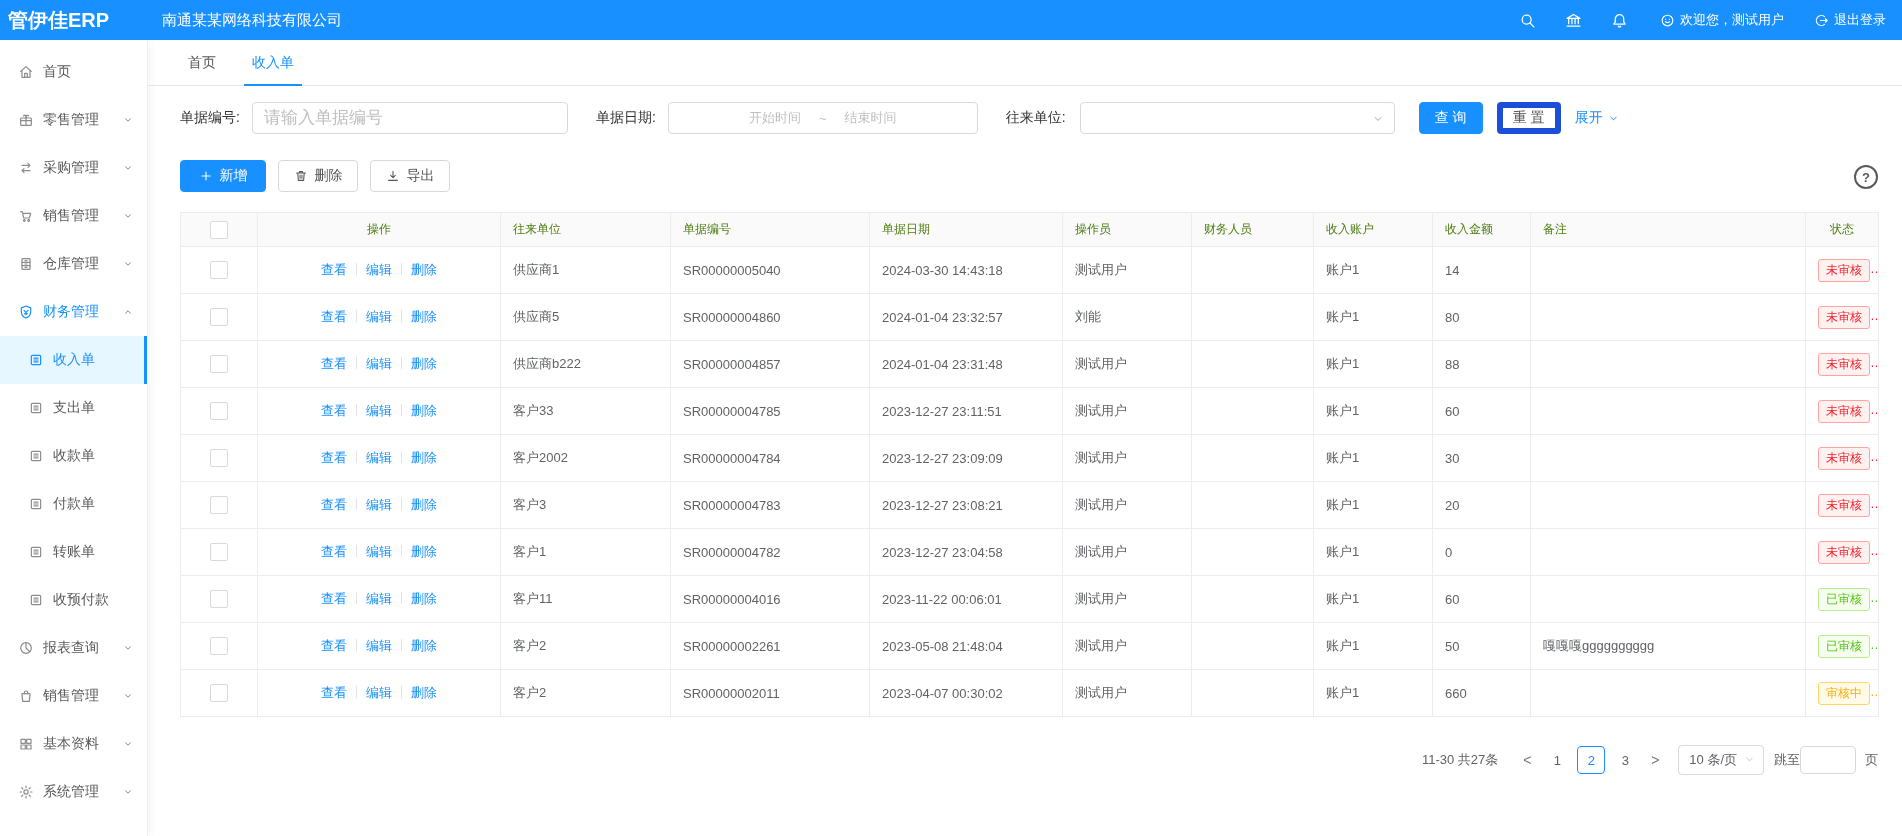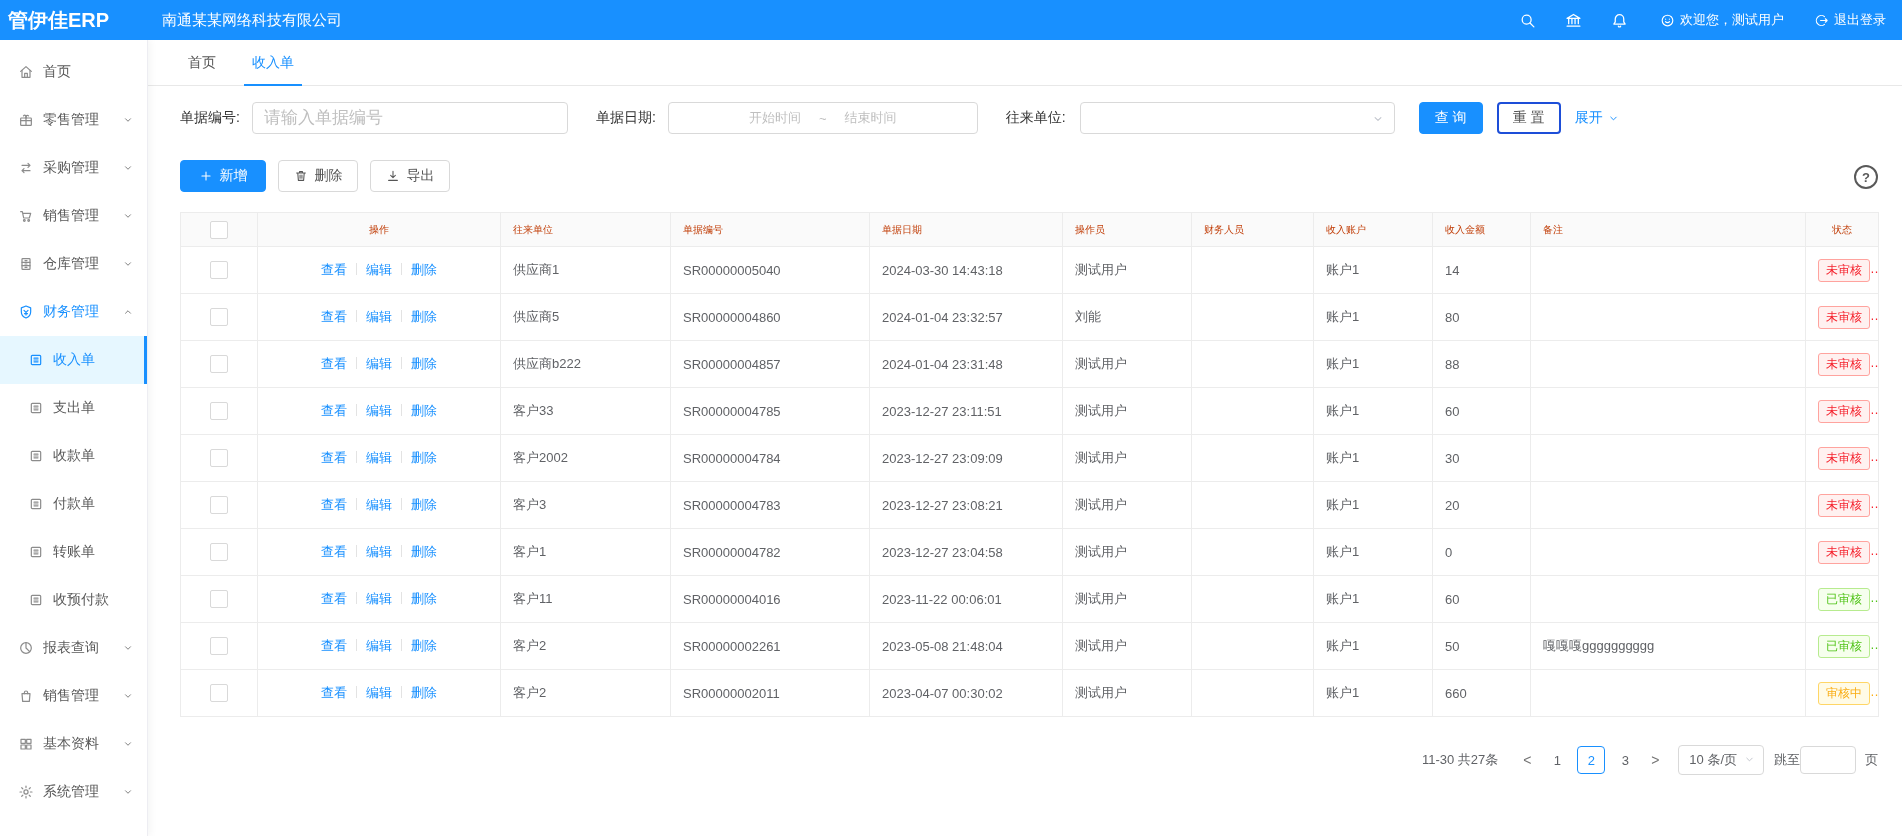--- a/index.html
+++ b/index.html
@@ -56,39 +56,39 @@
   .text-input::placeholder{color:#bfbfbf}
   .date-input{width:310px;height:32px;border:1px solid #d9d9d9;border-radius:4px;box-sizing:border-box;
               display:flex;align-items:center;justify-content:center;gap:18px;color:#bfbfbf;
               font-size:13px;margin-left:12px;margin-right:28px;cursor:pointer}
   .select-input{width:315px;height:32px;border:1px solid #d9d9d9;border-radius:4px;box-sizing:border-box;
                 position:relative;margin-left:14px;margin-right:24px;cursor:pointer;background:#fff}
   .select-input .s-arrow{position:absolute;right:9px;top:9px;width:14px;height:14px;color:#c0c4cc}
   .btn{height:32px;border-radius:4px;font-size:14px;display:inline-flex;align-items:center;
        justify-content:center;cursor:pointer;box-sizing:border-box;white-space:nowrap}
   .btn-primary{background:#1890ff;border:1px solid #1890ff;color:#fff;width:64px;margin-right:14px}
-  .btn-plain{background:#fff;border:2px solid #1d4ed8;color:#555;width:64px;margin-right:14px}
+  .btn-plain{background:#fff;border:6px solid #1d4ed8;color:#555;width:64px;margin-right:14px}
   .expand-link{color:#1890ff;font-size:14px;display:flex;align-items:center;cursor:pointer}
   .expand-link .ic{width:13px;height:13px;margin-left:4px;color:#1890ff}
 
   
   .toolbar-row{display:flex;align-items:center;margin-top:26px;height:32px}
   .btn-add{width:86px;background:#1890ff;border:1px solid #1890ff;color:#fff}
   .btn-add .ic,.btn-tool .ic{width:14px;height:14px;margin-right:7px}
   .btn-tool{width:80px;background:#fff;border:1px solid #d9d9d9;color:#555;margin-left:12px}
   .help{position:absolute;top:125px;right:24px;width:20px;height:20px;border:2px solid #595959;
         border-radius:50%;display:flex;align-items:center;justify-content:center;font-size:13px;
         font-weight:bold;color:#595959;cursor:pointer;box-sizing:content-box;line-height:1}
 
   
   .table-wrap{margin-top:20px}
   table{border-collapse:collapse;table-layout:fixed;width:1698px;font-size:13px}
   th,td{border:1px solid #ececec;box-sizing:border-box;padding:0 12px;overflow:hidden;
         white-space:nowrap;text-overflow:ellipsis;text-align:left;vertical-align:middle}
-  thead th{background:#fafafa;height:34px;font-weight:500;color:#c2410c;font-size:10px}
+  thead th{background:#fafafa;height:34px;font-weight:500;color:#4d7c0f;font-size:12px}
   tbody td{height:47px;color:#606266}
   .col-check{text-align:center;padding:0}
   .checkbox{display:inline-block;width:16px;height:16px;border:1px solid #d9d9d9;border-radius:2px;
             background:#fff;vertical-align:middle;cursor:pointer}
   .col-op{text-align:center}
   .op-link{color:#1890ff;cursor:pointer}
   .op-sep{display:inline-block;width:1px;height:12px;background:#e3e3e3;margin:0 9px;vertical-align:-1px}
   .col-status{text-align:center}
   .badge{display:inline-block;padding:3px 7px;border-radius:3px;font-size:12px;line-height:1.25;
          border:1px solid}

